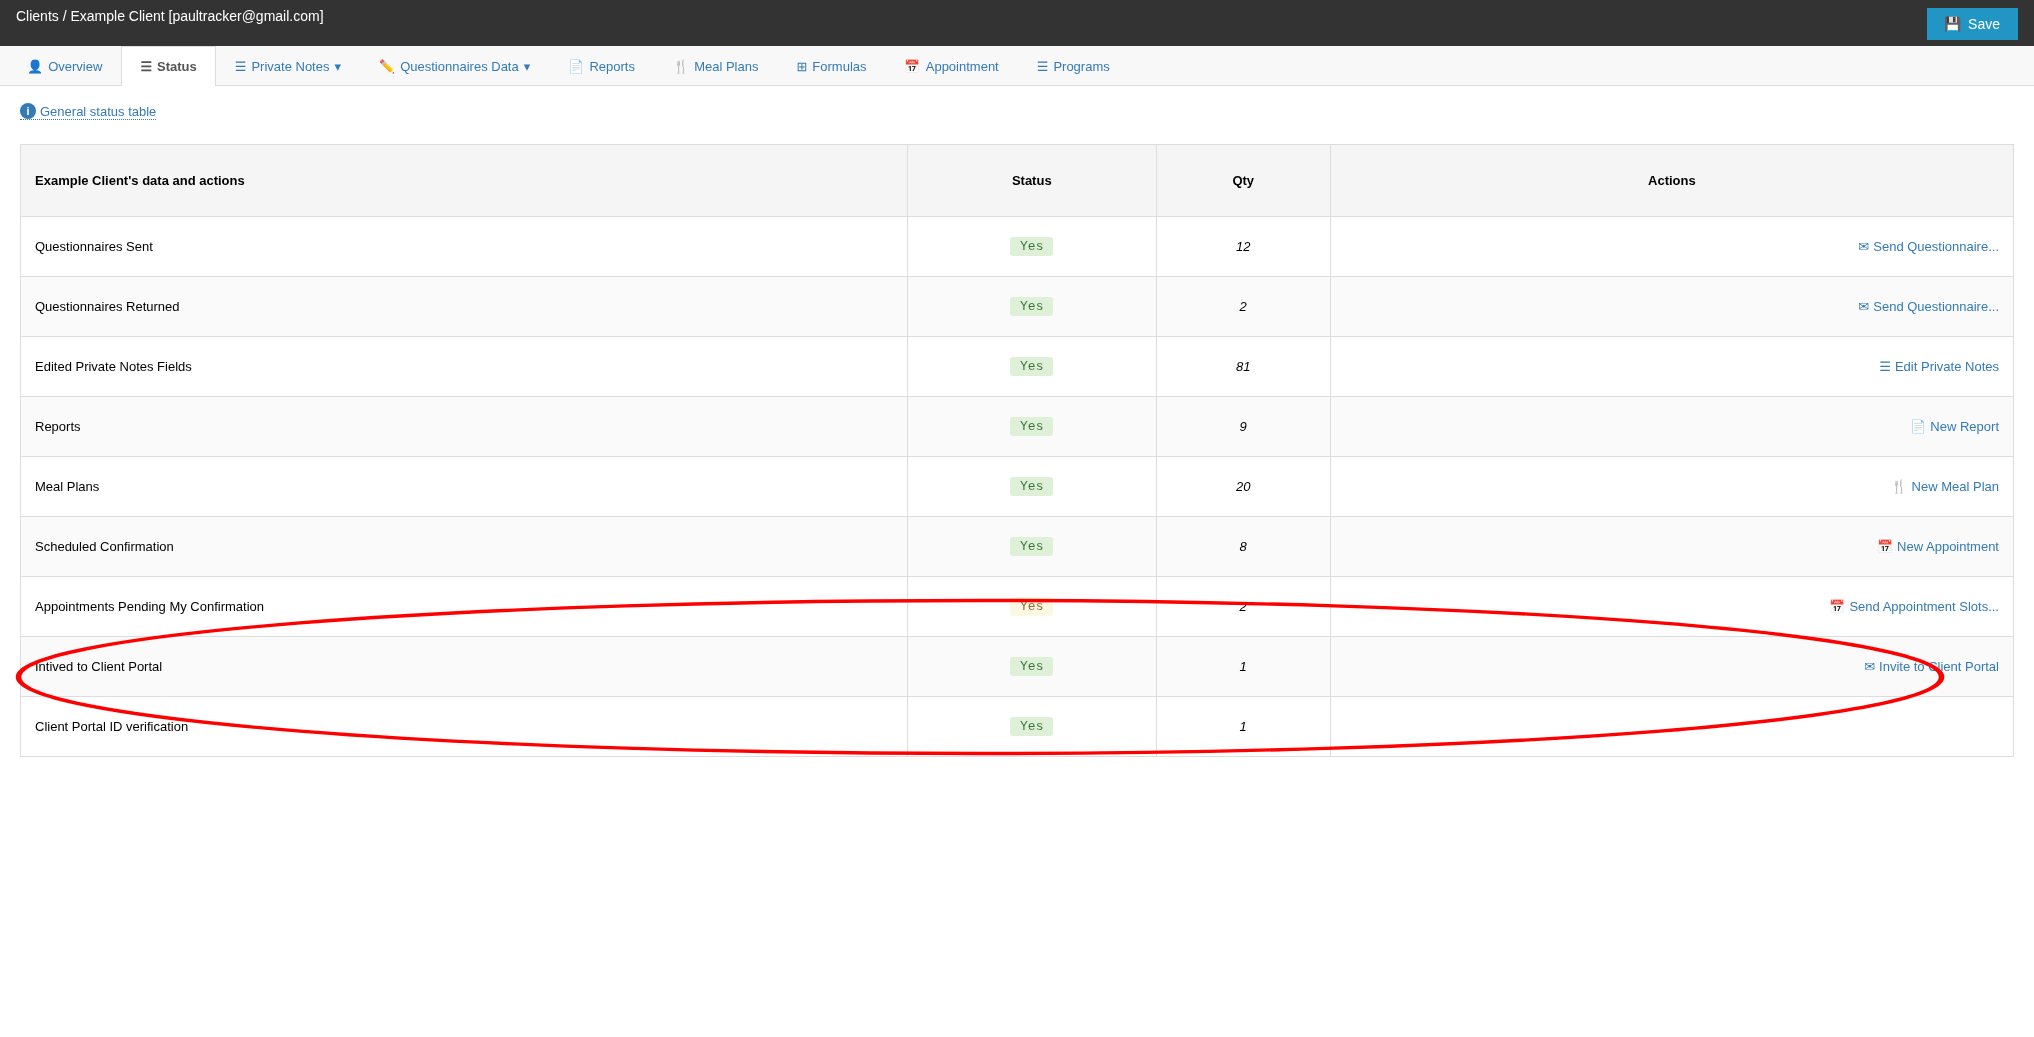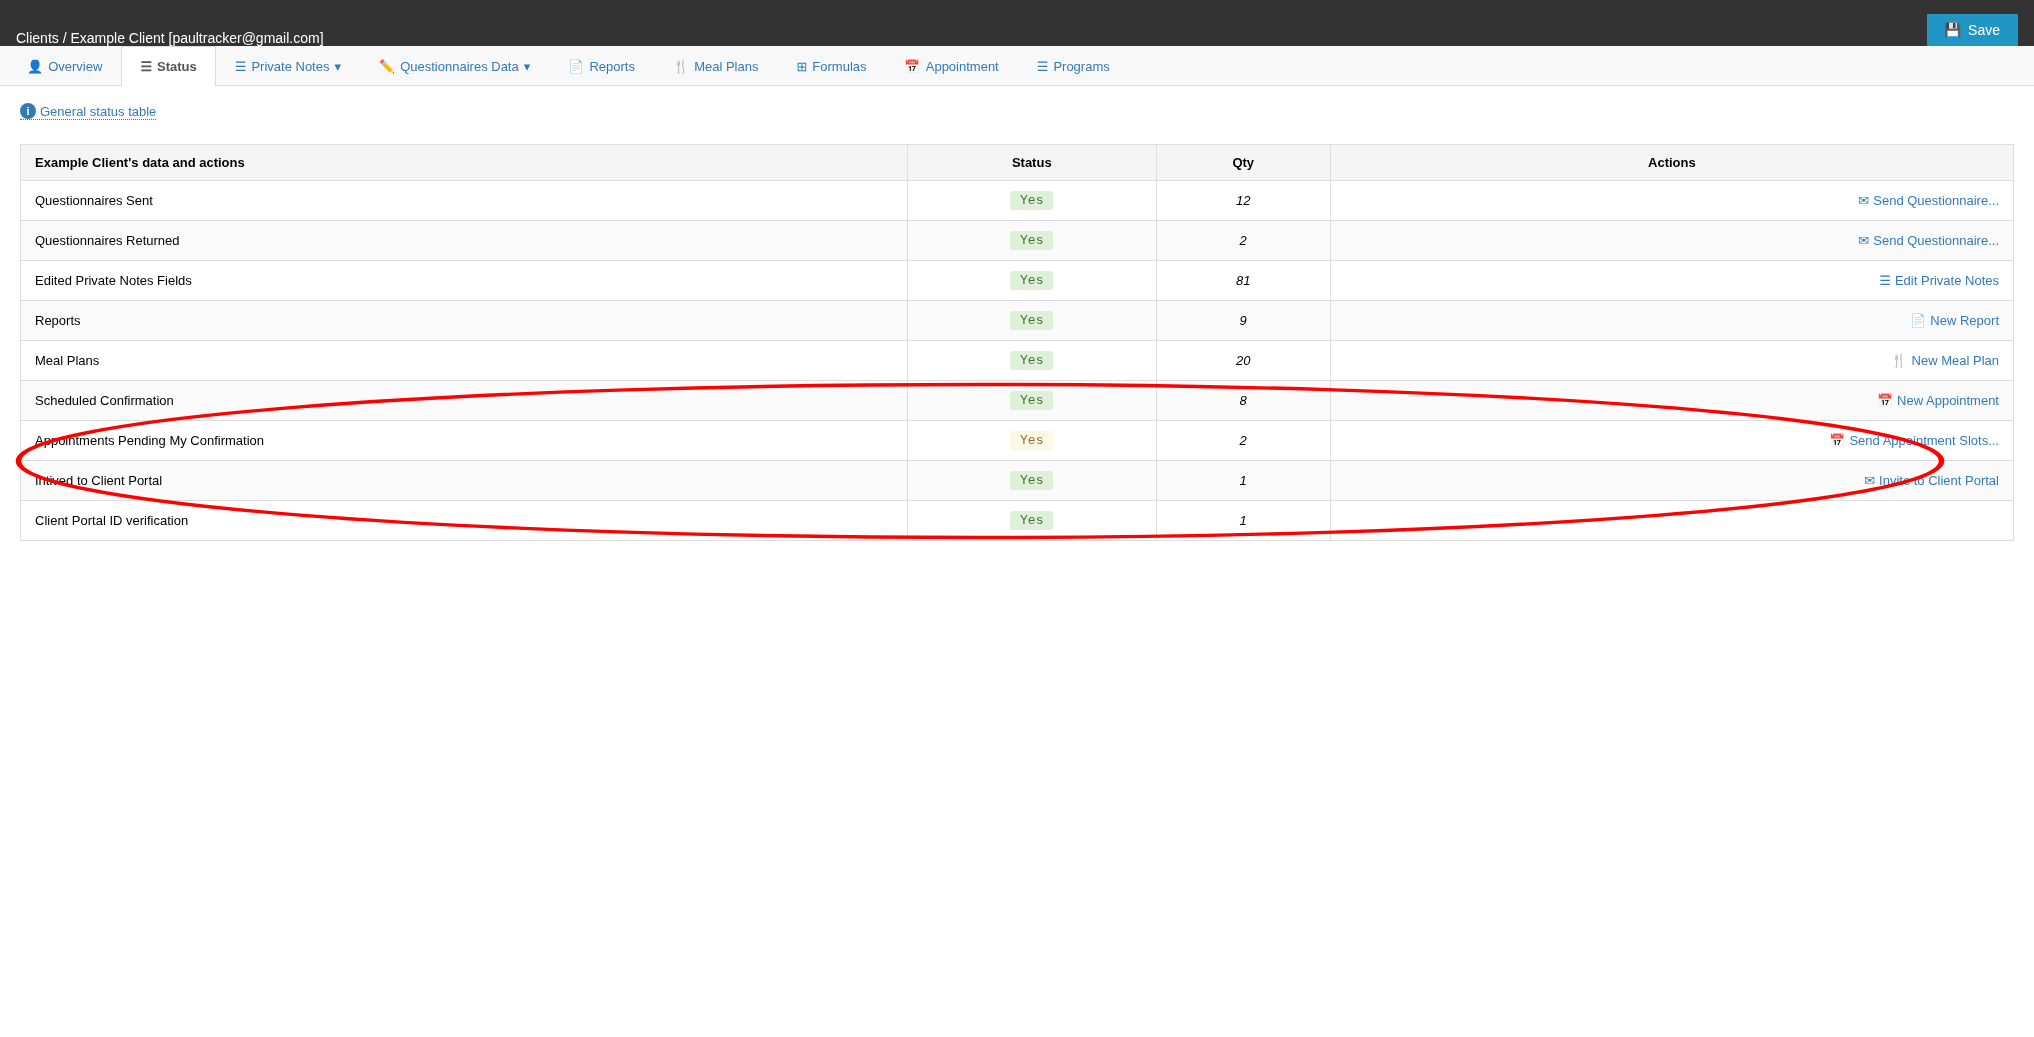--- a/index.html
+++ b/index.html
@@ -2,24 +2,24 @@
 <html><head>
   <meta charset="utf-8">
   <style>
     * { box-sizing: border-box; margin: 0; padding: 0; }
     body { font-family: Arial, sans-serif; font-size: 14px; background: #fff; }
 
     
     .top-bar {
       background: #333;
       color: #fff;
-      padding: 0 16px;
+      padding: 8px 16px;
       height: 46px;
       display: flex;
-      align-items: flex-end;
+      align-items: flex-start;
       justify-content: space-between;
     }
     .top-bar-title { font-size: 14px; color: #ccc; }
     .top-bar-title span { color: #fff; }
     .save-btn {
       background: #2196c4;
       color: #fff;
       border: none;
       padding: 8px 18px;
       font-size: 14px;
@@ -75,29 +75,29 @@
 
     
     .data-table {
       width: 100%;
       border-collapse: collapse;
       margin-top: 8px;
     }
     .data-table th {
       background: #f5f5f5;
       border: 1px solid #ddd;
-      padding: 10px 14px;
+      padding: 28px 14px;
       text-align: left;
       font-weight: bold;
       font-size: 13px;
     }
     .data-table th.center { text-align: center; }
     .data-table td {
       border: 1px solid #ddd;
-      padding: 10px 14px;
+      padding: 20px 14px;
       font-size: 13px;
       vertical-align: middle;
     }
     .data-table tr:nth-child(even) td { background: #fafafa; }
 
     .status-cell { text-align: center; font-family: Liberation Mono, monospace; }
     .qty-cell { text-align: center; font-style: italic; }
     .action-cell { text-align: right; }
 
     .badge-yes-green {

